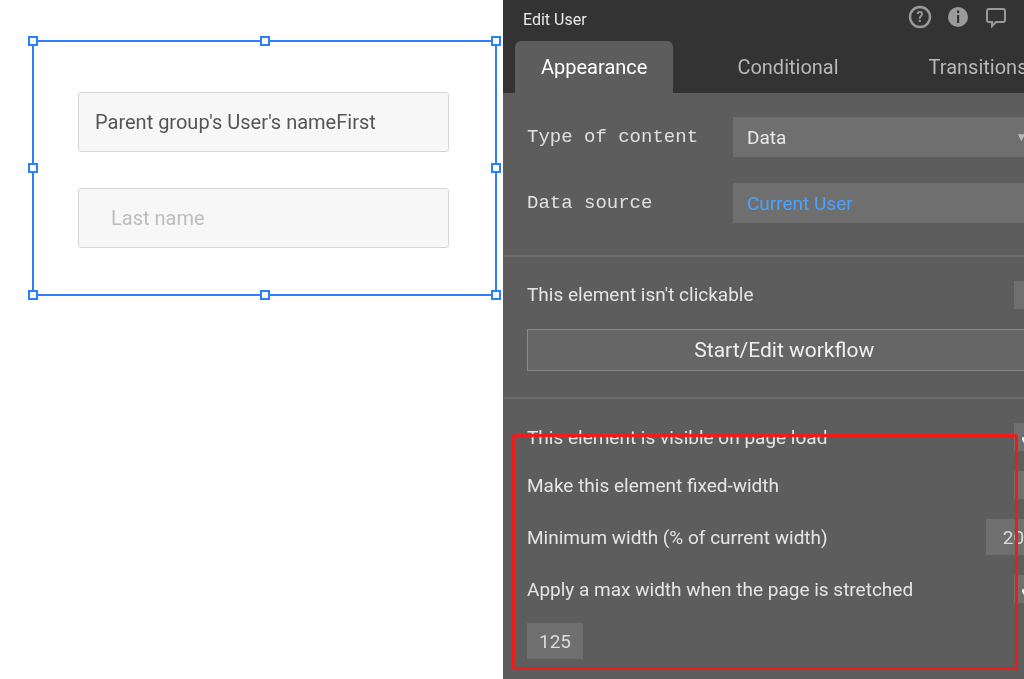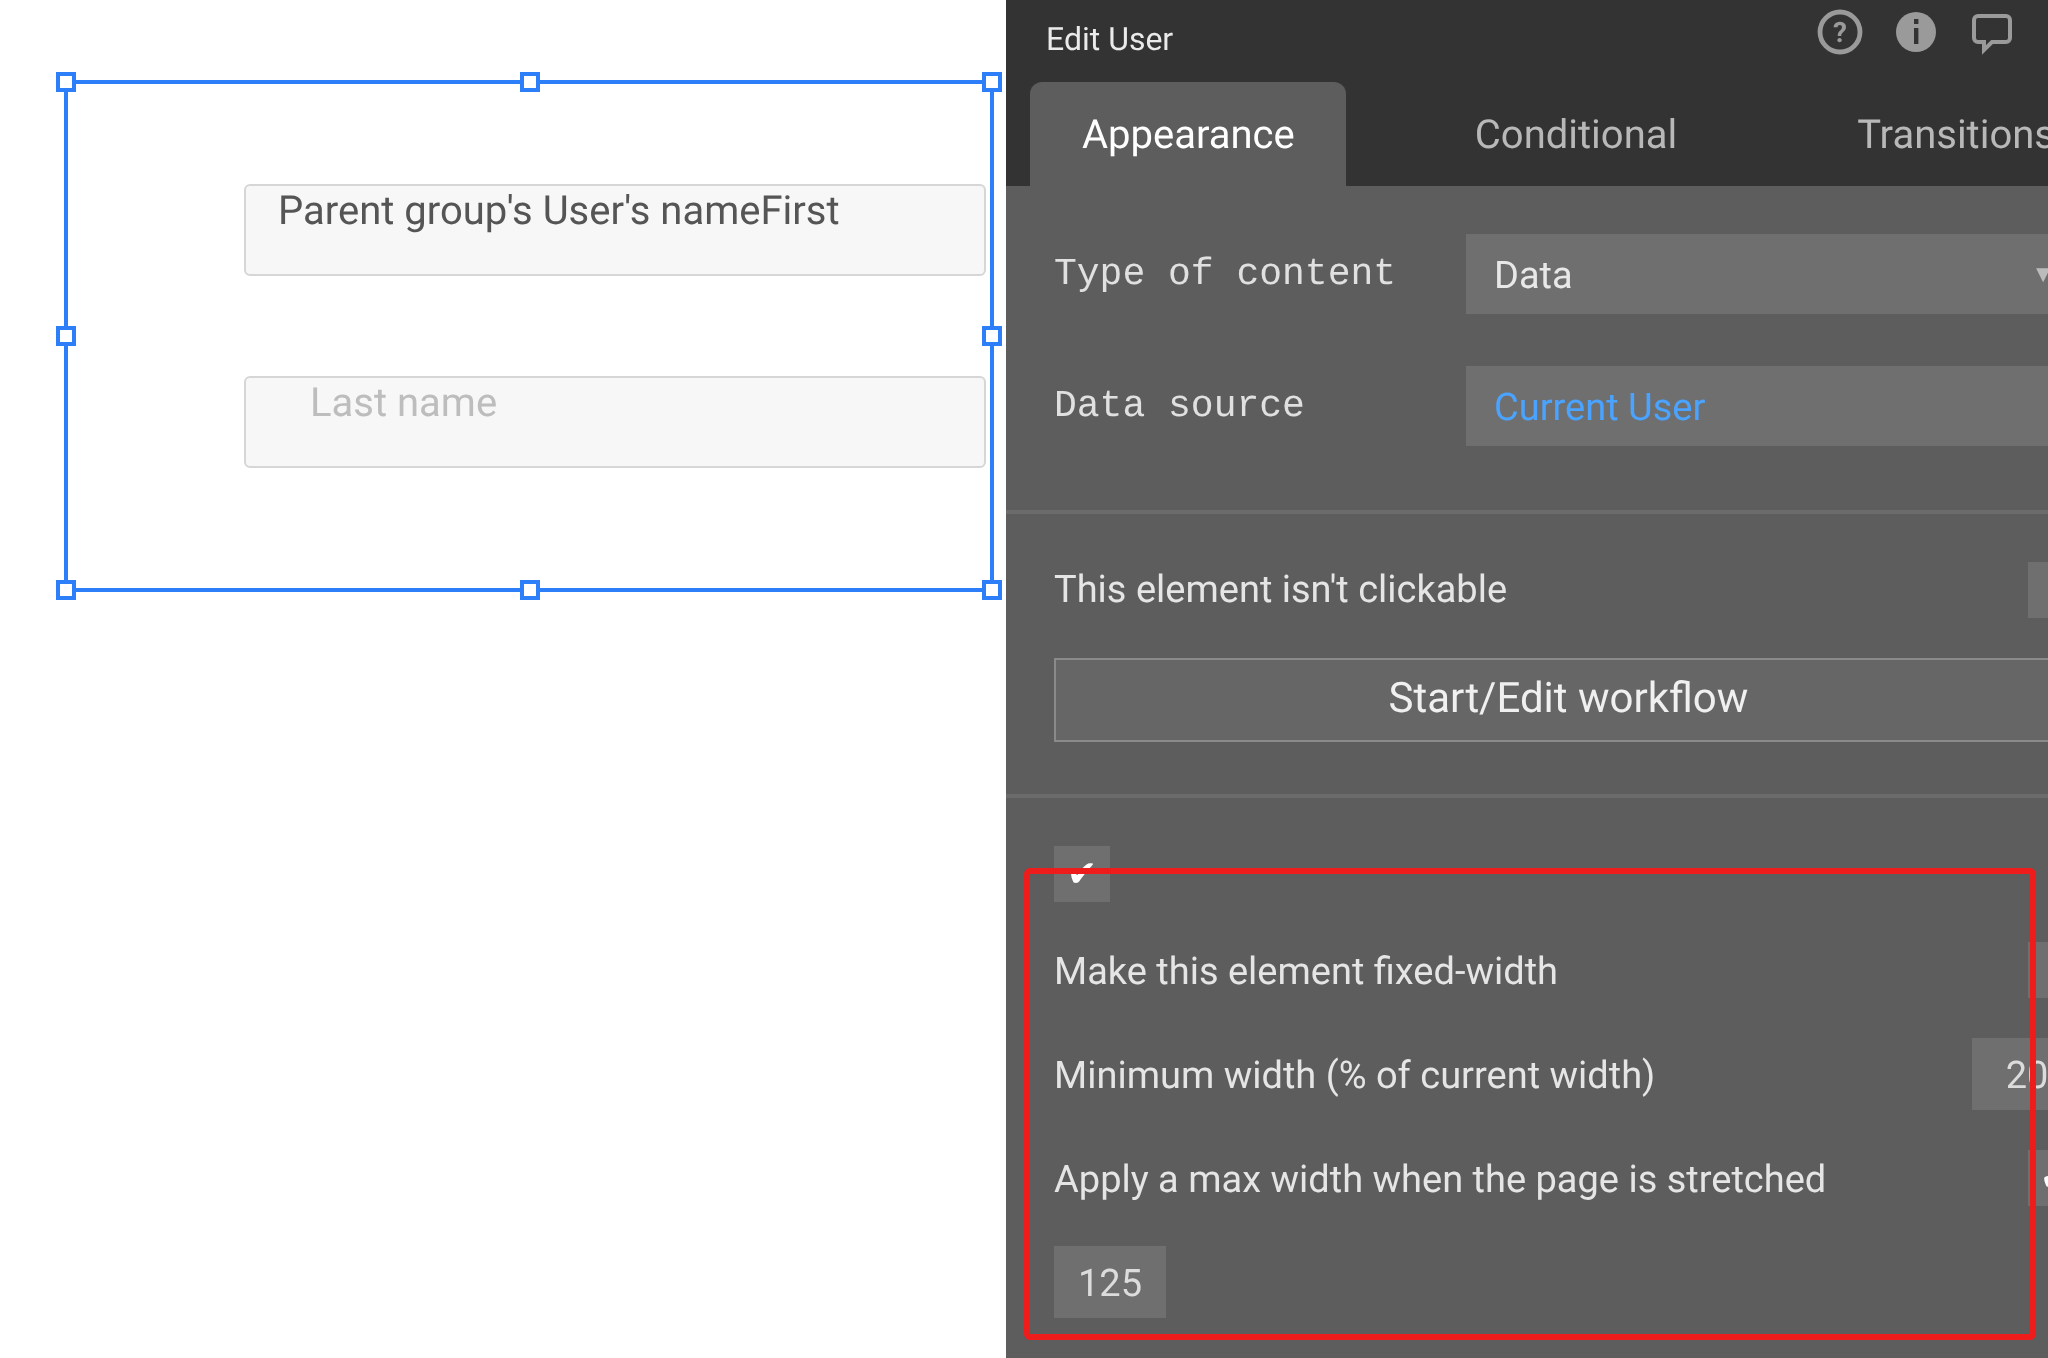--- a/index.html
+++ b/index.html
@@ -20,22 +20,22 @@
   .h-tc { top: -6px; left: 50%; transform: translateX(-50%); }
   .h-tr { top: -6px; right: -6px; }
   .h-ml { top: 50%; left: -6px; transform: translateY(-50%); }
   .h-mr { top: 50%; right: -6px; transform: translateY(-50%); }
   .h-bl { bottom: -6px; left: -6px; }
   .h-bc { bottom: -6px; left: 50%; transform: translateX(-50%); }
   .h-br { bottom: -6px; right: -6px; }
 
   .field-group { position: absolute; left: 44px; right: 46px; }
   .field {
-    width: 100%; height: 46px; border: 1px solid #d6d6d6; background: #f7f7f7;
-    border-radius: 3px; padding: 0 16px; font-size: 20px; color: #555; display: flex;  margin-left: 44px;
+    width: 100%; height: 60px; border: 1px solid #d6d6d6; background: #f7f7f7;
+    border-radius: 3px; padding: 0 16px; font-size: 20px; color: #555; display: flex; align-items: center;
   }
   .field.placeholder { color: #bdbdbd; padding-left: 32px; }
   .f1 { top: 50px; }
   .f2 { top: 146px; }
 
   
   .panel { flex: 1; background: #5d5d5d; color: #e6e6e6; position: relative; display: flex; flex-direction: column; }
   .panel-header {
     height: 45px; background: #333; display: flex; align-items: center; padding: 0 20px 0 20px;
     justify-content: space-between;
@@ -166,20 +166,21 @@
     <div class="row-full">
       <div class="txt">This element isn't clickable</div>
       <div class="chk"></div>
     </div>
 
     <div class="action-btn">Start/Edit workflow</div>
 
     <div class="divider"></div>
 
     <div class="row-full">
+      <div class="txt">This element is visible on page load</div>
       <div class="chk">✔</div>
     </div>
 
     <div class="row-full">
       <div class="txt">Make this element fixed-width</div>
       <div class="chk"></div>
     </div>
 
     <div class="row-full">
       <div class="txt">Minimum width (% of current width)</div>

